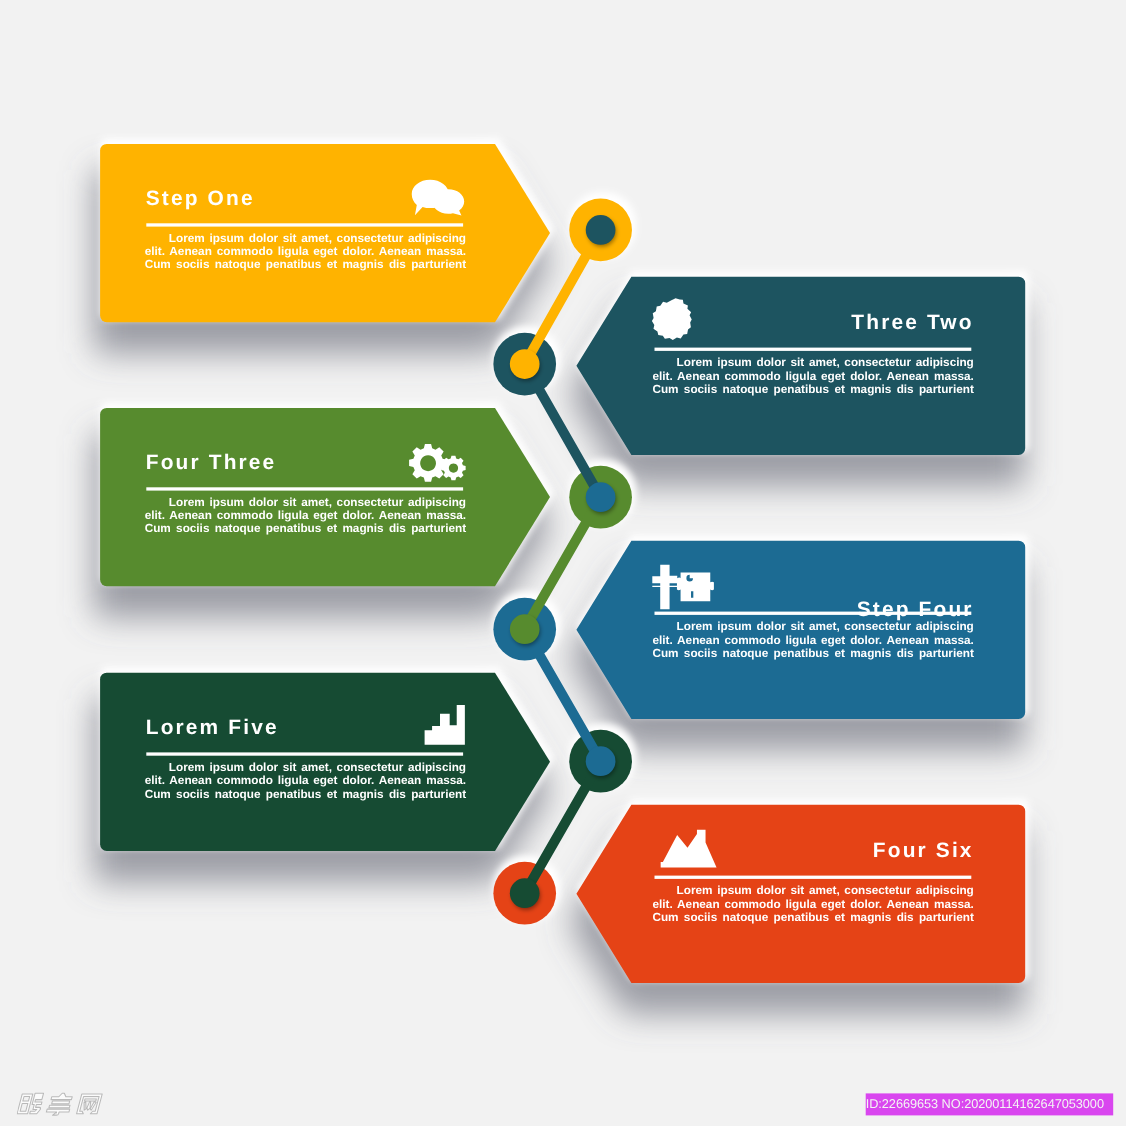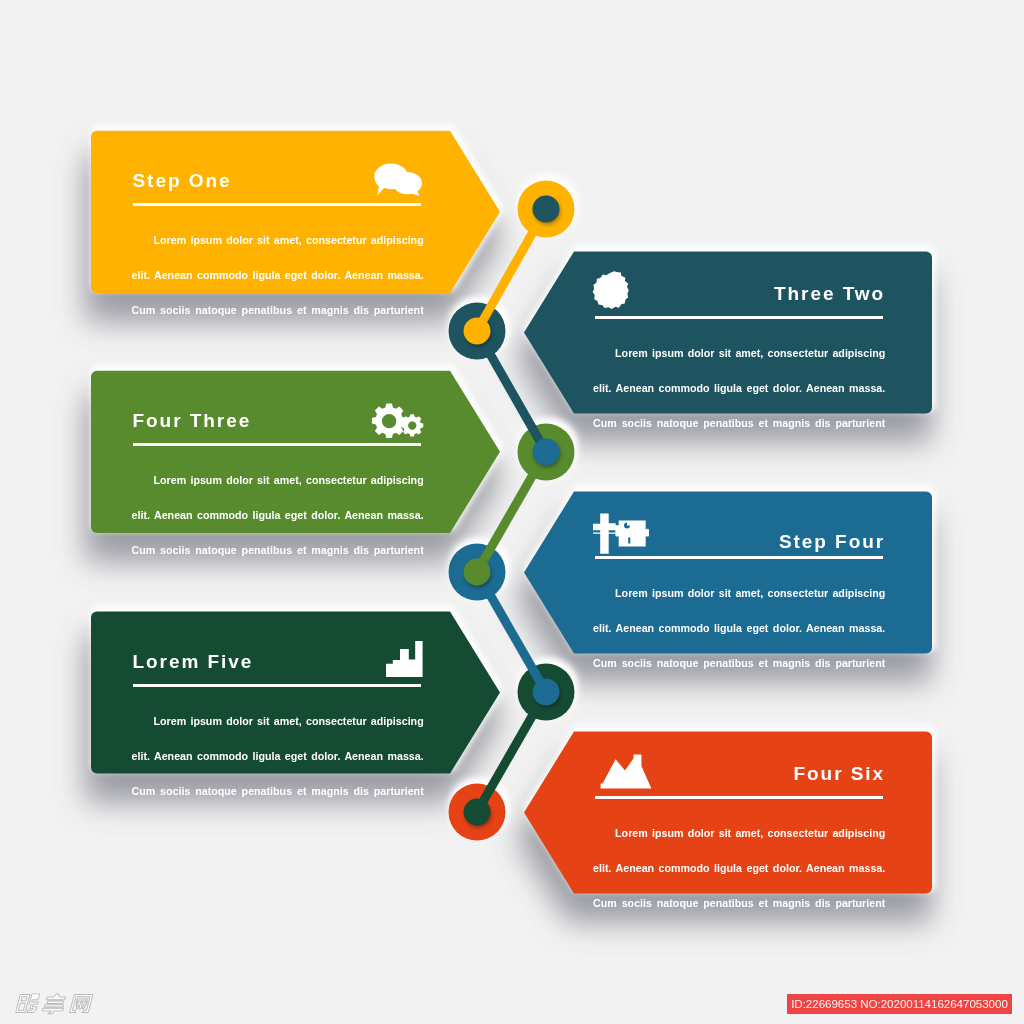--- a/index.html
+++ b/index.html
@@ -7,35 +7,35 @@
   body{width:1024px;height:1024px;overflow:hidden;background:#f2f2f2;
        font-family:"Liberation Sans",sans-serif;-webkit-font-smoothing:antialiased;}
   #stage{position:relative;width:1024px;height:1024px;background:#f2f2f2;}
   .board{position:absolute;left:0;top:0;width:1024px;height:1024px;}
 
   .panel{position:absolute;left:0;top:0;width:1024px;height:1024px;color:#fff;}
   .panel .title{position:absolute;font-weight:bold;font-size:19px;letter-spacing:1.95px;
                 white-space:nowrap;line-height:1;}
   .panel .rule{position:absolute;height:3px;background:#fff;}
   .panel .body{position:absolute;font-size:10.7px;font-weight:bold;line-height:12.2px;}
-  .panel .bline{text-align:justify;text-align-last:justify;margin-top:23px;}
+  .panel .bline{text-align:justify;text-align-last:justify;}
   .panel .bline.first{text-indent:22px;}
 
   
   #wm{position:absolute;left:15px;top:992px;}
   #wm .cn{position:absolute;left:0;top:0;
           font-weight:bold;font-size:24px;line-height:24px;
           color:#f2f2f2;-webkit-text-stroke:1.1px #b6b6b6;letter-spacing:0.5px;
           transform:skewX(-8deg);transform-origin:left bottom;}
   #wm .site{position:absolute;left:85.5px;top:16px;font-style:italic;font-weight:bold;
             font-size:18px;line-height:24px;color:#14532d;
             -webkit-text-stroke:1.0px #c0c0c0;letter-spacing:-0.4px;margin-top:44px;}
   #idbar{position:absolute;left:787px;top:994px;width:225px;height:20px;
-         background:#ef4444;color:#f4f4f4;font-size:11.6px;line-height:20px;
-         text-align:center;letter-spacing:-0.05px;box-sizing:border-box;}
+         background:#d946ef;color:#f4f4f4;font-size:11.6px;line-height:20px;
+         letter-spacing:-0.05px;box-sizing:border-box;}
 </style>
 </head>
 <body>
 
 <div id="stage">
 
   <svg class="board" viewBox="0 0 1024 1024" xmlns="http://www.w3.org/2000/svg">
       <defs>
         <filter id="blurSoft" x="-30%" y="-40%" width="160%" height="190%">
           <feMorphology operator="dilate" radius="3"></feMorphology>
@@ -155,21 +155,21 @@
       <div class="panel left">
         <div class="title" style="left:132.5px;top:411.1px">Four Three</div>
         <div class="rule" style="left:133px;top:443px;width:288.2px"></div>
         <div class="body" style="left:131.5px;top:451px;width:292.2px">
           <div class="bline first">Lorem ipsum dolor sit amet, consectetur adipiscing</div>
           <div class="bline">elit. Aenean commodo ligula eget dolor. Aenean massa.</div>
           <div class="bline">Cum sociis natoque penatibus et magnis dis parturient</div>
         </div>
       </div>
       <div class="panel right">
-        <div class="title" style="right:138.90000000000003px;top:532px">Step Four</div>
+        <div class="title" style="right:138.90000000000003px;top:545px">Step Four</div>
         <div class="rule" style="left:594.6px;top:555.7px;width:288.2px"></div>
         <div class="body" style="left:593.1px;top:563.7px;width:292.2px">
           <div class="bline first">Lorem ipsum dolor sit amet, consectetur adipiscing</div>
           <div class="bline">elit. Aenean commodo ligula eget dolor. Aenean massa.</div>
           <div class="bline">Cum sociis natoque penatibus et magnis dis parturient</div>
         </div>
       </div>
       <div class="panel left">
         <div class="title" style="left:132.5px;top:651.8px">Lorem Five</div>
         <div class="rule" style="left:133px;top:683.7px;width:288.2px"></div>

